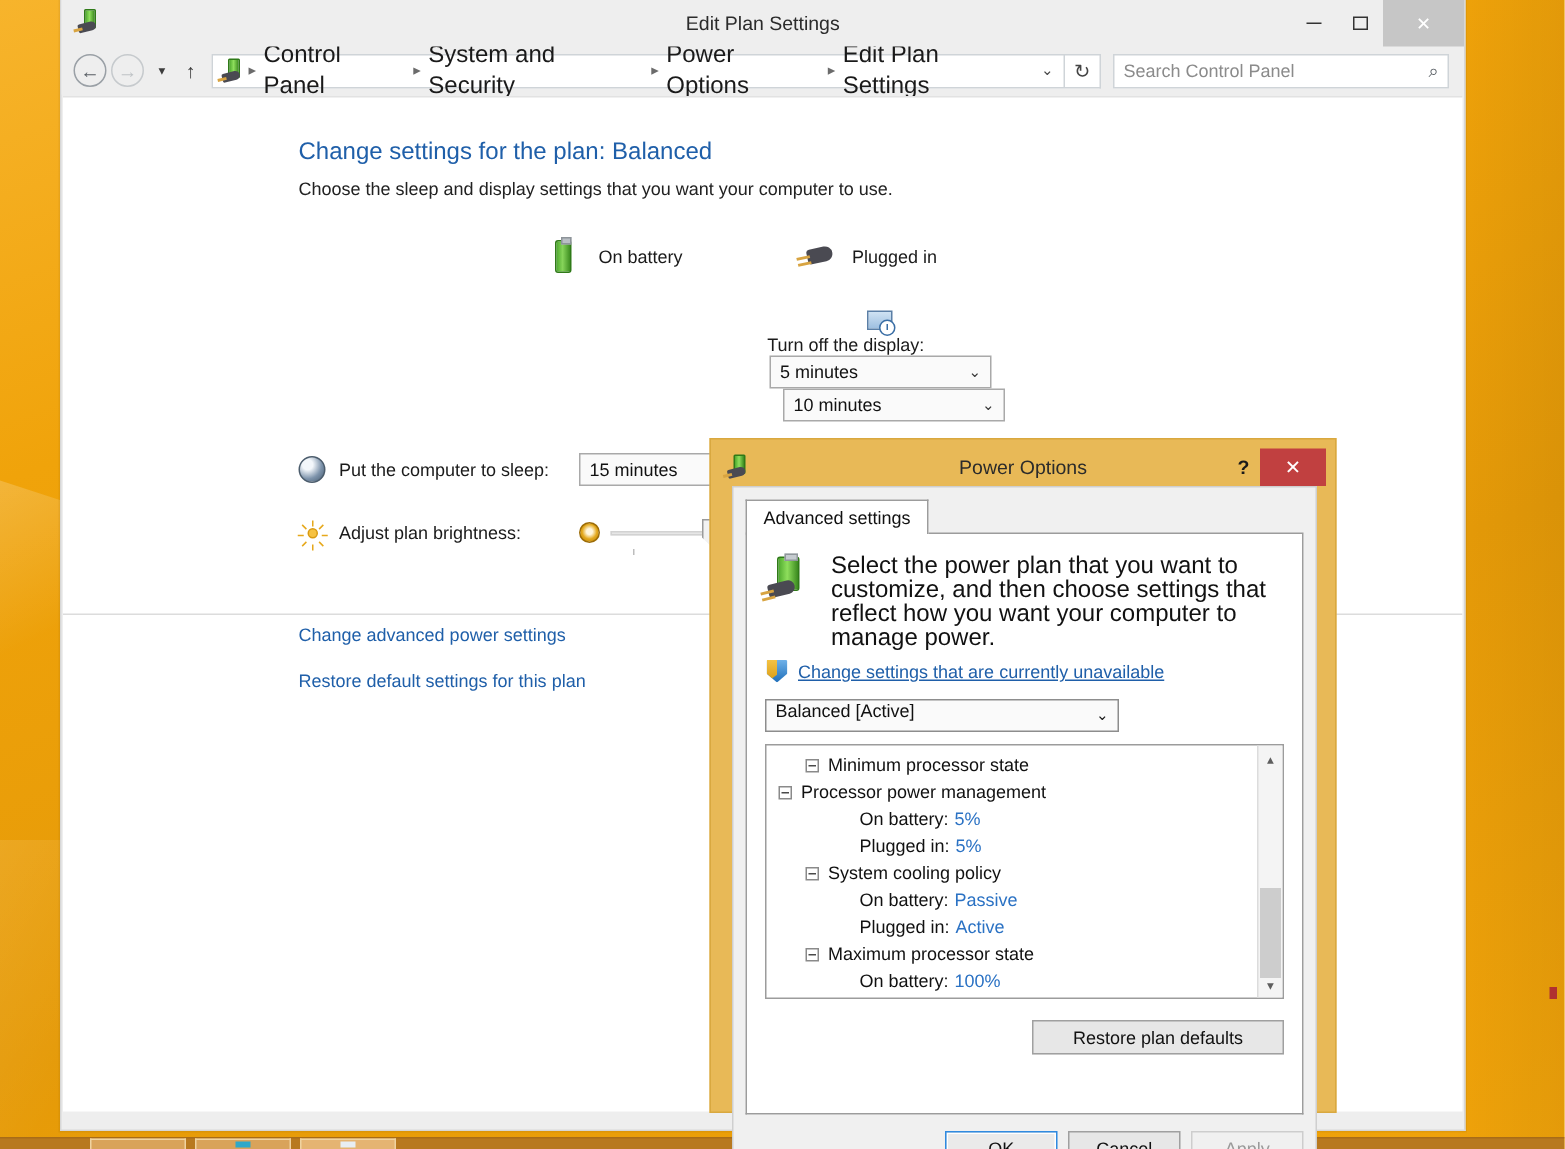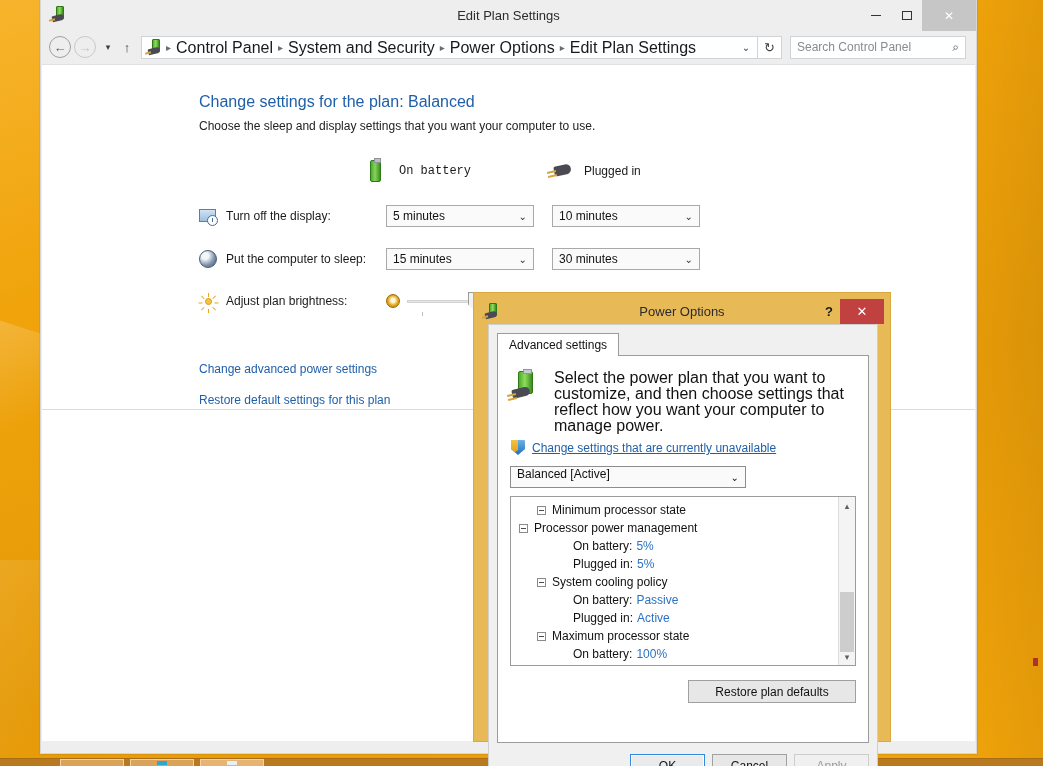--- a/index.html
+++ b/index.html
@@ -108,21 +108,21 @@
   .addr-ico{ width:16px;height:16px;position:relative;margin-right:2px; }
   .crumb{ font-size:16px; color:#1a1a1a; padding:0 4px; line-height:21px; }
   .crumb-sep{ color:#6b6b6b; font-size:10px; padding:0 1px; }
   .addr-drop{ margin-left:auto; width:18px; text-align:center; color:#444; font-size:10px; }
   .refresh{
     width:24px;height:23px; border:1px solid #cfd4d8; border-left:none;
     background:#fff; display:flex;align-items:center;justify-content:center;
     color:#444; font-size:13px;
   }
   .searchbox{
-    width:176px; height:23px; margin-left:8px; background:#fff;
+    width:224px; height:23px; margin-left:8px; background:#fff;
     border:1px solid #cfd4d8; display:flex; align-items:center;
     padding:0 6px; font-size:12px; color:#8b8b8b;
   }
   .search-mag{ margin-left:auto; color:#5a6066; font-size:12px; }
 
   
   .content{
     position:absolute; left:1px; right:1px; top:64px; bottom:12px;
     background:#ffffff;
     border-top:1px solid #e2e2e2;
@@ -136,21 +136,21 @@
     font-size:16px; font-weight:normal; color:#1f5fa9;
   }
   p.page-sub{
     margin:0; padding:8px 0 0 157px; font-size:12px; color:#222;
   }
 
   .power-head{
     display:flex; padding:26px 0 0 157px; align-items:center;
   }
   .ph-col{ display:flex; align-items:center; }
-  .ph-col.bat{ margin-left:165px;font-family:Liberation Mono, monospace; }
+  .ph-col.bat{ margin-left:165px; }
   .ph-col.plug{ margin-left:76px; }
   .ph-label{ font-size:12px; color:#1a1a1a; margin-left:11px; }
 
   .setting-row{
     display:flex; align-items:center; padding-left:157px; margin-top:16px;
   }
   .row-icon{ width:18px; height:18px; position:relative; flex:none; }
   .row-label{
     font-size:12px; color:#1a1a1a; margin-left:9px; width:160px; flex:none;
   }
@@ -480,21 +480,21 @@
       <div class="ph-col plug">
         <div class="plugico">
           <div class="body"></div>
             <div class="pin1"></div>
             <div class="pin2"></div>
         </div>
         <span class="ph-label">Plugged in</span>
       </div>
     </div>
 
-    <div class="setting-row" style="margin-top:22px;">
+    <div class="setting-row" style="margin-top:22px;flex-direction:column;">
       <div class="row-icon">
         <div class="clockico">
             <div class="scr"></div>
             <div class="dial"></div>
           </div>
       </div>
       <span class="row-label">Turn off the display:</span>
       <div class="combo">
         <span>5 minutes</span>
         <span class="carret">⌄</span>

